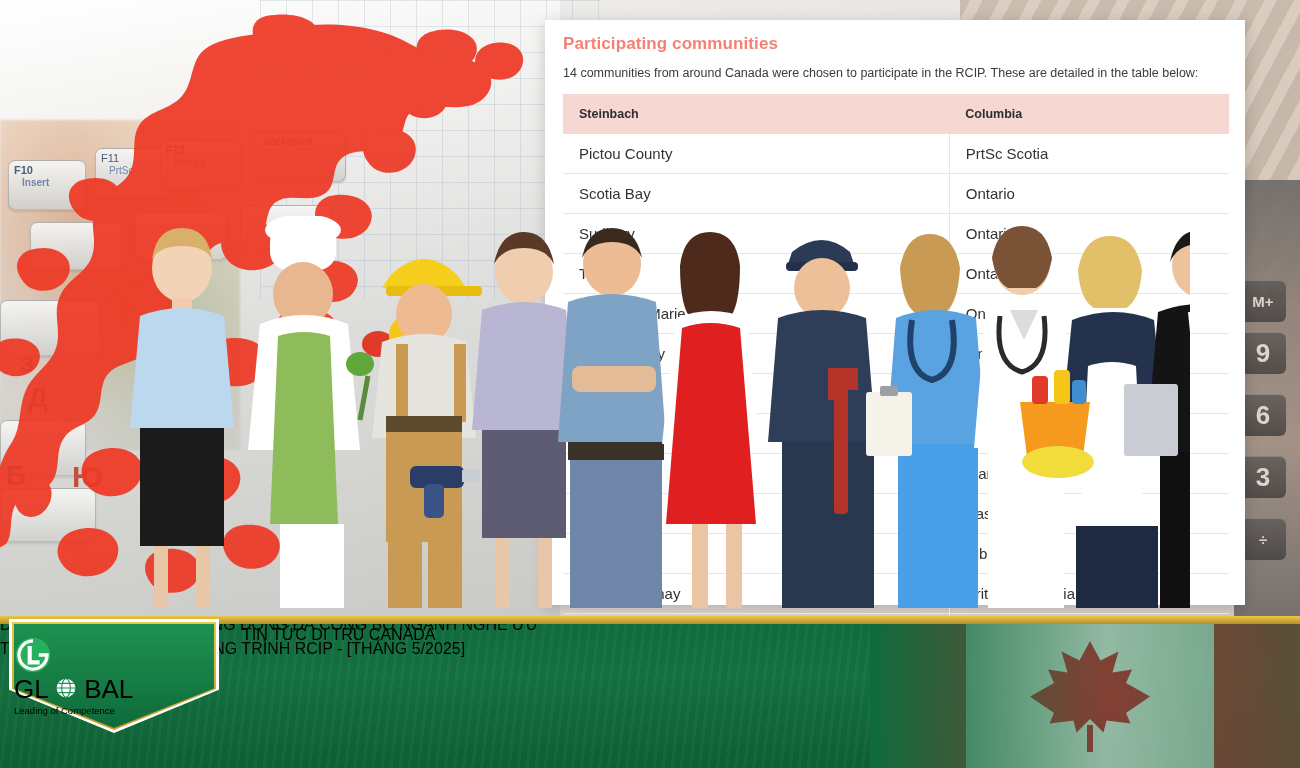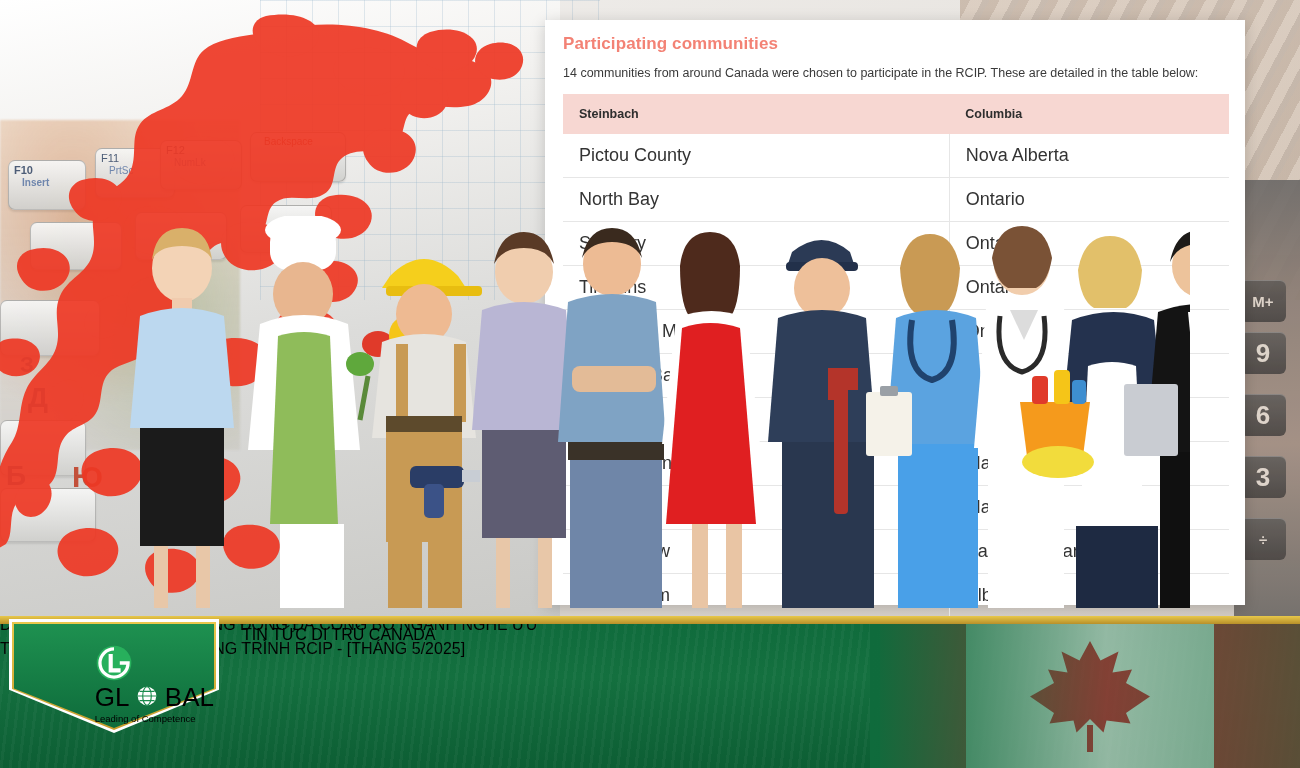--- a/index.html
+++ b/index.html
@@ -104,21 +104,21 @@
   .doc-sub { color: #3a3a3a; font-size: 12.5px; margin-bottom: 14px; }
 
   table.comm-table { width: 100%; border-collapse: collapse; table-layout: fixed; }
   table.comm-table th {
     background: #f7d7d2;
     color: #2e2e2e; font-size: 12.5px; font-weight: bold;
     text-align: left; padding: 13px 0 13px 16px;
     border: none;
   }
   table.comm-table td {
-    color: #333; font-size: 18px;
+    color: #333; font-size: 15px;
     padding: 11px 0 11px 16px;
     border-bottom: 1px solid #e6e6e6;
     border-right: 1px solid #e6e6e6;
     height: 38px;
   }
   table.comm-table td:last-child { border-right: none; }
   table.comm-table th:first-child, table.comm-table td:first-child { width: 58%; }
 
   
   .people { position: absolute; left: 110px; bottom: 152px; width: 1080px; height: 400px; }
@@ -301,24 +301,24 @@
       <table class="comm-table">
         <thead>
           <tr>
             <th>Steinbach</th>
             <th>Columbia</th>
           </tr>
         </thead>
         <tbody id="table-body">
             <tr>
               <td>Pictou County</td>
-              <td>Nova Alberta</td>
-            </tr>
-            <tr>
-              <td>North Bay</td>
+              <td>PrtSc Scotia</td>
+            </tr>
+            <tr>
+              <td>Scotia Bay</td>
               <td>Ontario</td>
             </tr>
             <tr>
               <td>Sudbury</td>
               <td>Ontario</td>
             </tr>
             <tr>
               <td>Timmins</td>
               <td>Ontario</td>
             </tr>
@@ -544,21 +544,21 @@
         <rect x="-2" y="22" width="4" height="18" fill="#d8202f"></rect>
       </g>
     </svg>
     <div class="banner-greenfade"></div>
     <div class="banner-gold-top"></div>
 
     <div class="badge">
       <div class="badge-border-w"></div>
       <div class="badge-border-g"></div>
       <div class="badge-shape"></div>
-      <div style="position:absolute; left:0; right:0; top:20px; display:flex; justify-content:flex-end;">
+      <div style="position:absolute; left:0; right:0; top:12px; display:flex; justify-content:flex-start;">
         <div class="logo-wrap logo-on-dark">
           <div class="logo-mark" style="width:38px;height:38px;">
             <svg viewBox="0 0 46 46" width="38" height="38">
               <circle cx="23" cy="23" r="21" fill="#27b05c"></circle>
               <path d="M23 6 a17 17 0 1 0 17 17 l-10 0" fill="none" stroke="#ffffff" stroke-width="4"></path>
               <path d="M19 12 l0 20 l12 0" fill="none" stroke="#ffffff" stroke-width="5"></path>
             </svg>
           </div>
           <div class="logo-text-col">
             <div class="logo-word" style="font-size:26px;">

